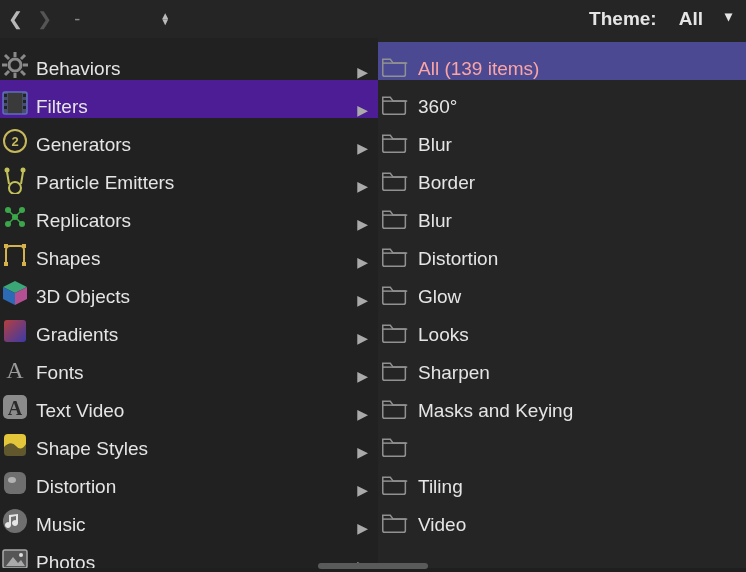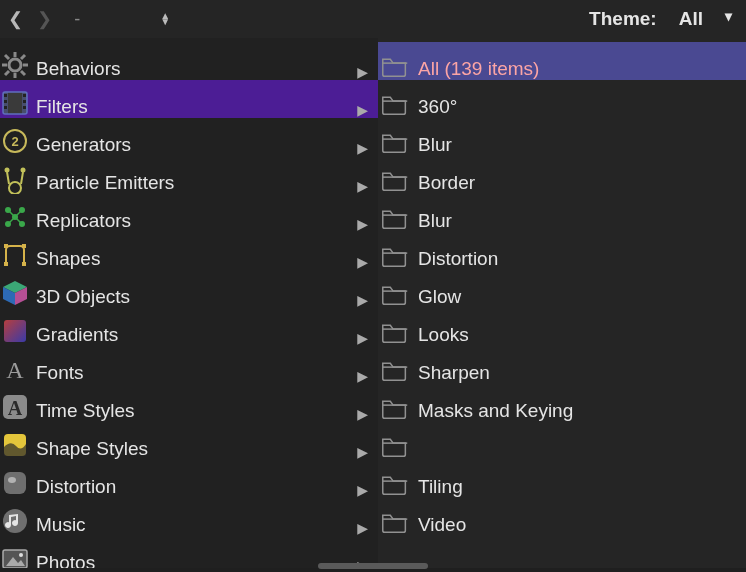--- a/index.html
+++ b/index.html
@@ -182,21 +182,21 @@
         </span>
         <span class="label">Fonts</span>
         <span class="chev">▶</span>
       </div>
       <div class="row">
         <span class="icon-slot">
           <svg width="30" height="30" viewBox="0 0 30 30">
             <use href="#ic-fontabox"></use>
           </svg>
         </span>
-        <span class="label">Time Styles</span>
+        <span class="label">Text Video</span>
         <span class="chev">▶</span>
       </div>
       <div class="row">
         <span class="icon-slot">
           <svg width="30" height="30" viewBox="0 0 30 30">
             <use href="#ic-shapestyle"></use>
           </svg>
         </span>
         <span class="label">Shape Styles</span>
         <span class="chev">▶</span>

